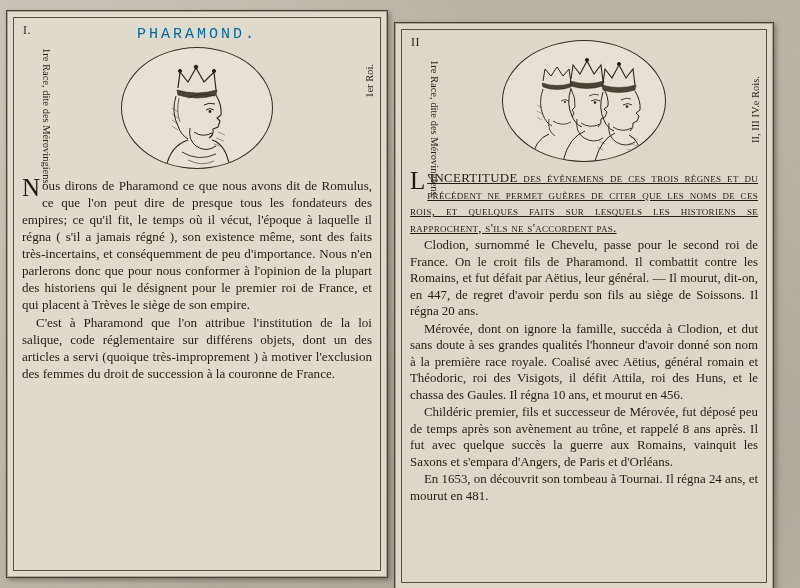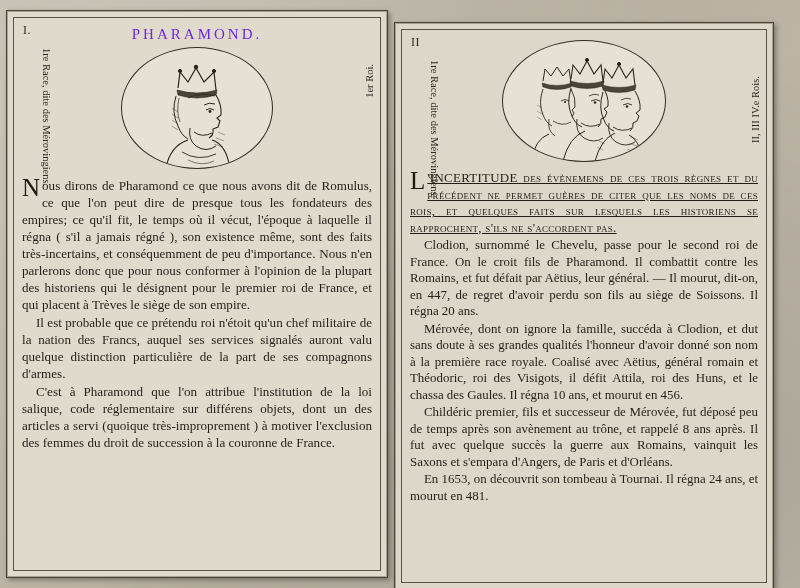--- a/index.html
+++ b/index.html
@@ -54,24 +54,25 @@
     left: 9px;
     font-size: 12px;
     color: #2e2a22;
     letter-spacing: 0.5px;
   }
 
   .title {
     text-align: center;
     font-size: 15px;
     letter-spacing: 3px;
-    color: #6d28d9;
+    color: #0369a1;
     margin: 2px 0 0 0;
     font-weight: normal;
     white-space: nowrap;
+    font-family: Liberation Mono, monospace;
   }
   .card.right .title {
     letter-spacing: 1.2px;
     font-size: 13.5px;
   }
 
   
   .vside {
     position: absolute;
     font-size: 10.5px;
@@ -182,21 +183,20 @@
 
               <path d="M50 60 l6 4 M50 66 l6 4 M50 72 l6 4 M50 78 l6 4" stroke-width="0.4"></path>
               <path d="M96 84 l7 3 M94 90 l8 3 M92 96 l9 3" stroke-width="0.4"></path>
             </g>
           </svg>
         </div>
       </div>
 
       <div class="body-text">
         <p class="first"><span class="dropcap">N</span><span>ous dirons de Pharamond ce que nous avons dit de Romulus, ce que l'on peut dire de presque tous les fondateurs des empires; ce qu'il fit, le temps où il vécut, l'époque à laquelle il régna ( s'il a jamais régné ), son existence même, sont des faits très-incertains, et conséquemment de peu d'importance. Nous n'en parlerons donc que pour nous conformer à l'opinion de la plupart des historiens qui le désignent pour le premier roi de France, et qui placent à Trèves le siège de son empire.</span></p>
-        <p><span>Il est probable que ce prétendu roi n'étoit qu'un chef militaire de la nation des Francs, auquel ses services signalés auront valu quelque distinction particulière de la part de ses compagnons d'armes.</span></p>
         <p><span>C'est à Pharamond que l'on attribue l'institution de la loi salique, code réglementaire sur différens objets, dont un des articles a servi (quoique très-improprement ) à motiver l'exclusion des femmes du droit de succession à la couronne de France.</span></p>
       </div>
 
     </div>
   </div>
 
   <div class="card right">
     <div class="card-inner">
 
       <div class="corner-num">II</div>

